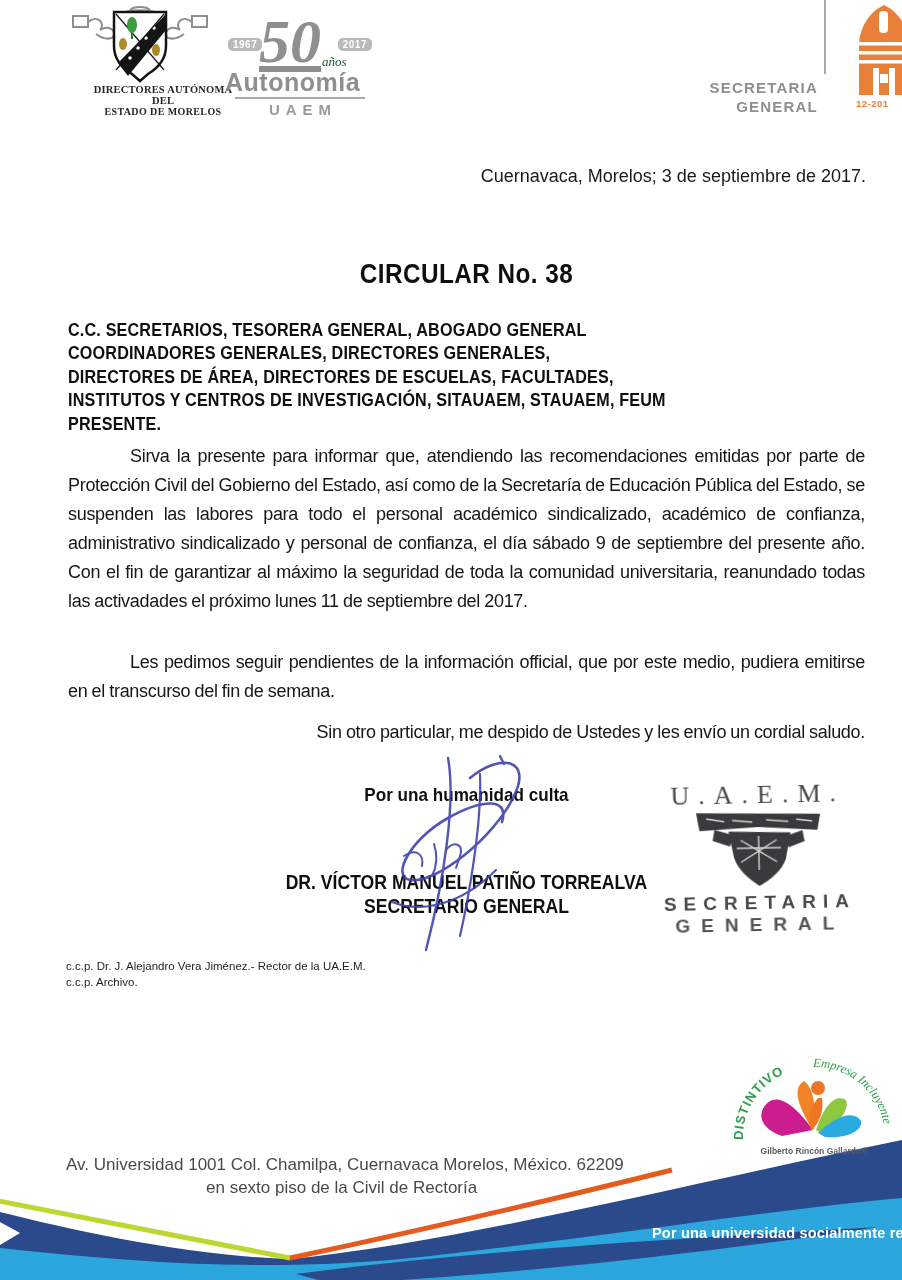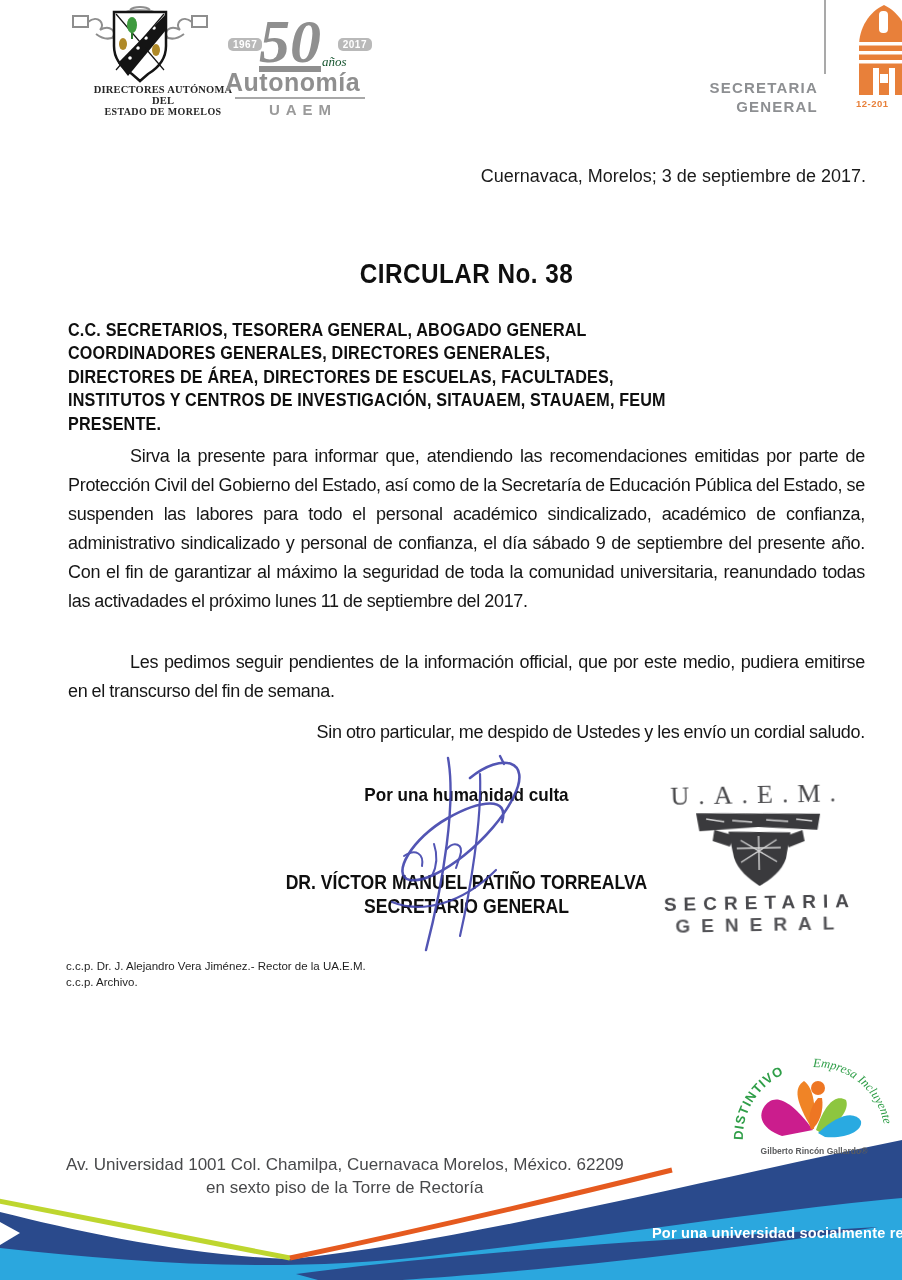--- a/index.html
+++ b/index.html
@@ -209,21 +209,21 @@
       <circle cx="85" cy="38" r="7" fill="#ee7623"></circle>
       <path d="M85,48 C77,57 74,69 78,80 C87,74 91,59 89,48 Z" fill="#ee7623"></path>
       <path d="M83,80 C92,53 103,44 113,50 C117,60 105,74 88,83 Z" fill="#8dc63f"></path>
       <path d="M85,83 C106,63 122,61 128,71 C130,81 113,89 92,87 Z" fill="#29aae1"></path>
     </g>
     <text x="81" y="104" text-anchor="middle" font-size="8.5" font-weight="bold" fill="#5b5c5e" font-family="Liberation Sans, sans-serif">Gilberto Rincón Gallardo®</text>
   </svg>
 
   <div class="abs footer-text">
     <div>Av. Universidad 1001 Col. Chamilpa, Cuernavaca Morelos, México. 62209</div>
-    <div class="loc">en sexto piso de la Torre de Rectoría</div>
+    <div class="loc">en sexto piso de la Civil de Rectoría</div>
   </div>
 
   <svg class="abs waves" width="902" height="152" viewBox="0 0 902 152">
     <path d="M0,84 C80,104 190,128 292,131 C470,112 690,55 902,12 L902,152 L0,152 Z" fill="#2a4a8c"></path>
     <path d="M-6,72 Q140,100 290,130" stroke="#bed62f" stroke-width="5" fill="none"></path>
     <path d="M290,130 Q470,92 672,42" stroke="#e55a1f" stroke-width="5" fill="none"></path>
     <path d="M0,120 C130,134 270,146 430,128 C610,108 770,82 902,70 L902,152 L0,152 Z" fill="#2ba7de"></path>
     <path d="M296,146 C480,122 660,112 878,99 C690,128 500,146 402,152 L318,152 Z" fill="#2a4a8c"></path>
     <path d="M0,94 L20,105 L0,117 Z" fill="#ffffff"></path>
   </svg>

